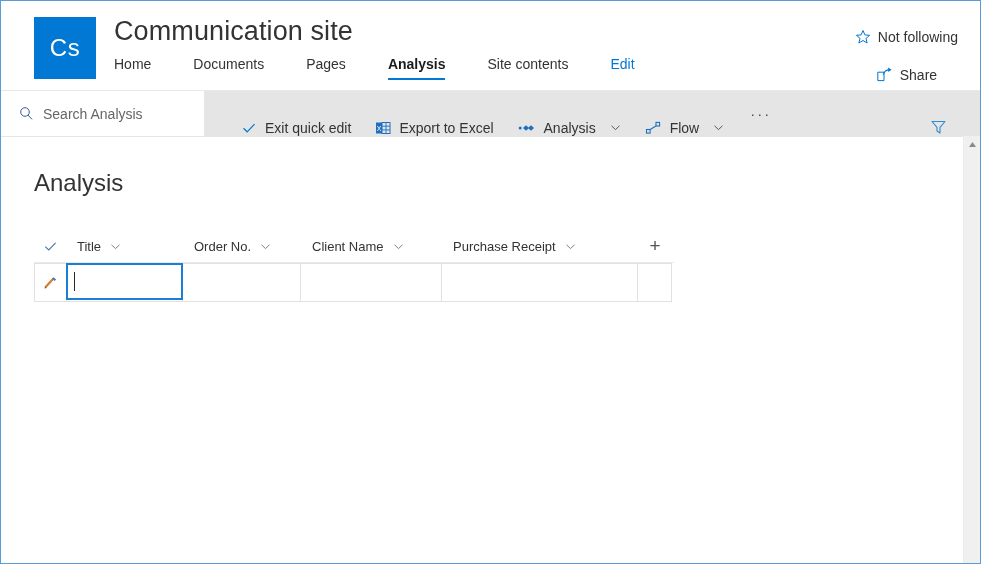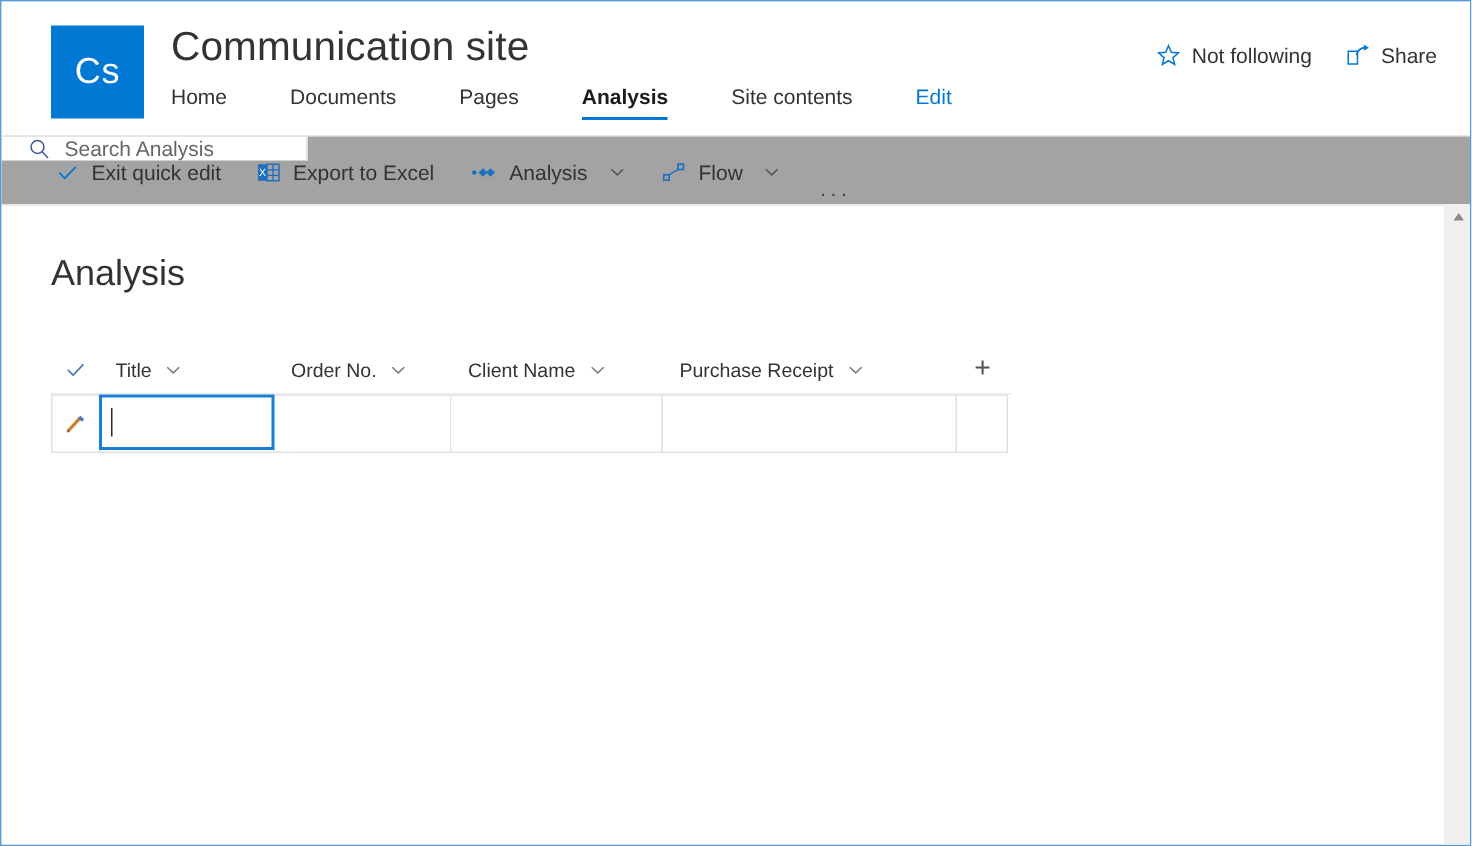--- a/index.html
+++ b/index.html
@@ -86,41 +86,41 @@
   }
   .nav-item.link-blue { color: #0078d4; }
 
   .header-actions {
     position: absolute;
     right: 22px;
     top: 28px;
     display: flex;
     align-items: center;
     gap: 22px;
+    flex-direction: column;
   }
   .header-action {
     display: flex;
     align-items: center;
     gap: 7px;
     font-size: 14px;
     color: #333333;
     cursor: pointer;
     white-space: nowrap;
   }
   .ico { display: inline-flex; align-items: center; justify-content: center; }
 
   
   .command-bar {
     position: relative;
     height: 45px;
-    background: #a3a3a3;
+    background: #e5e5e5;
     border-bottom: 1px solid #e6e6e6;
     display: flex;
     align-items: stretch;
-    flex-direction: column;
   }
   .search-box {
     width: 204px;
     background: #ffffff;
     display: flex;
     align-items: center;
     gap: 9px;
     padding-left: 18px;
     box-sizing: border-box;
     border-right: 1px solid #e6e6e6;
@@ -133,21 +133,21 @@
   }
   .cmd-items {
     display: flex;
     align-items: center;
     padding-left: 24px;
     gap: 0;
     flex: 1;
   }
   .cmd-btn {
     display: flex;
-    align-items: flex-start;
+    align-items: flex-end;
     gap: 8px;
     font-size: 14px;
     color: #333333;
     padding: 0 12px;
     height: 44px;
     cursor: pointer;
     white-space: nowrap;
   }
   .chev {
     display: inline-block;

